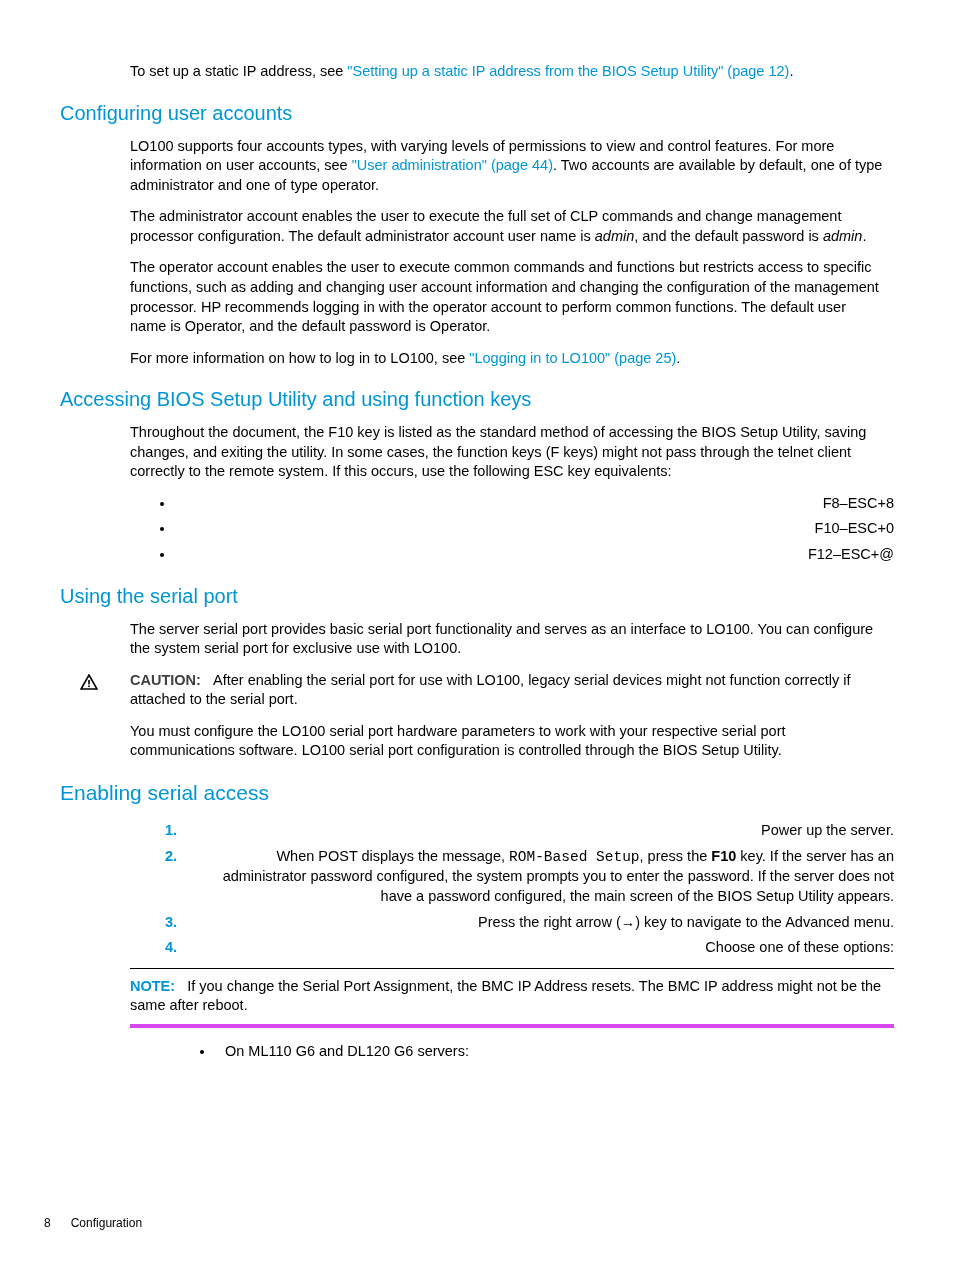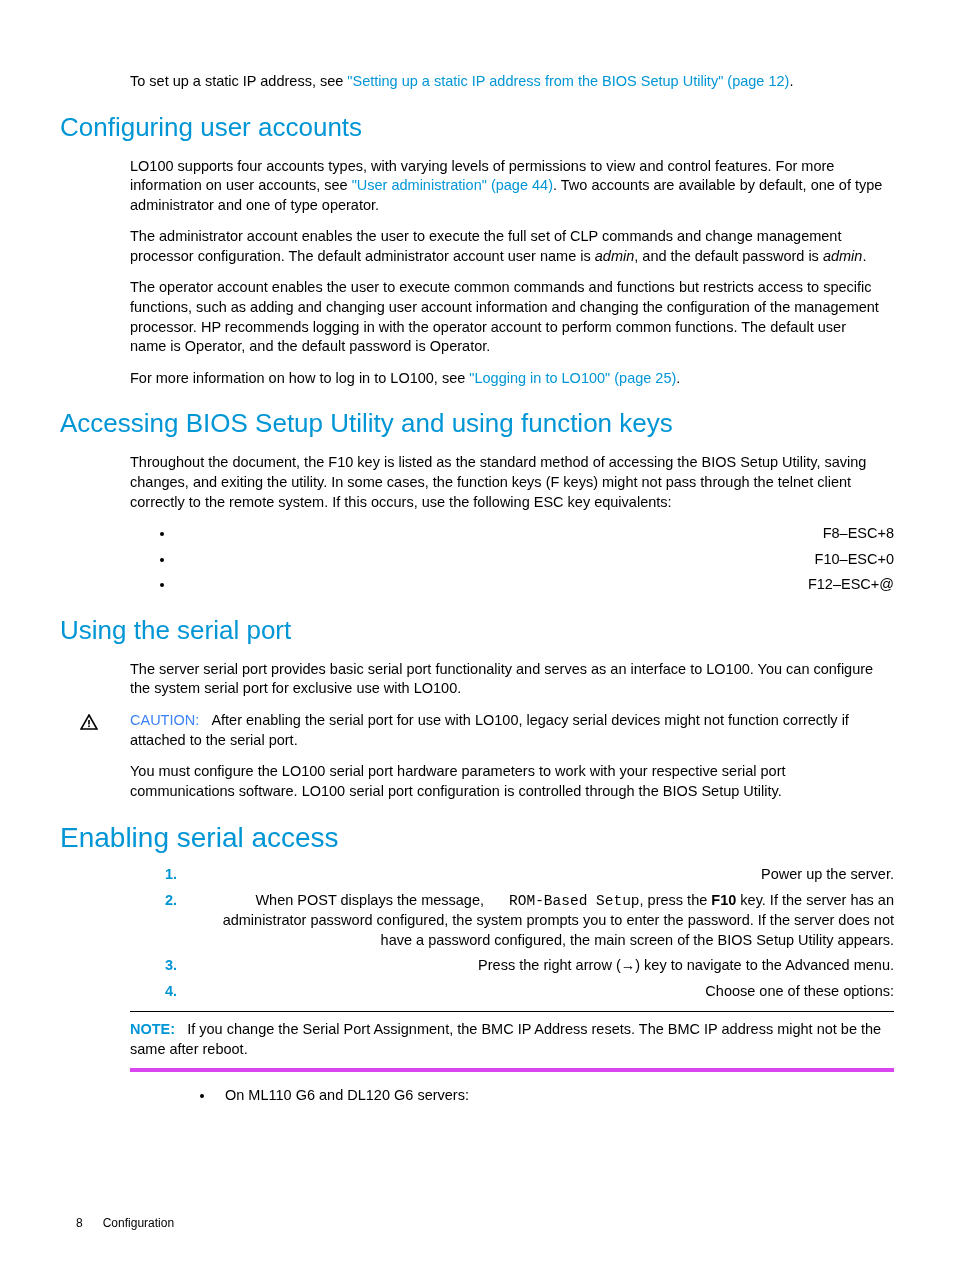--- a/index.html
+++ b/index.html
@@ -6,39 +6,39 @@
     font-family: Arial, Helvetica, sans-serif;
     font-size: 14.5px;
     line-height: 1.35;
     color: #000;
     margin: 0;
     padding: 60px 60px 40px 60px;
     width: 954px;
     box-sizing: border-box;
   }
   .para {
-    margin: 12px 0 12px 0;
+    margin: 2px 0 12px 0;
   }
   .indent {
     margin-left: 70px;
     margin-right: 10px;
   }
   h2 {
     font-family: Arial, Helvetica, sans-serif;
     font-weight: normal;
     color: #0096d6;
-    font-size: 26px;
+    font-size: 20px;
     margin: 18px 0 10px 0;
   }
   h3 {
     font-family: Arial, Helvetica, sans-serif;
     font-weight: normal;
     color: #0096d6;
-    font-size: 28px;
-    margin: 18px 0 8px 0;
+    font-size: 21px;
+    margin: 18px 0 14px 0;
   }
   a.link {
     color: #0096d6;
     text-decoration: none;
   }
   .italic {
     font-style: italic;
   }
   ul.bullets {
     list-style: disc;
@@ -91,44 +91,43 @@
     width: 50px;
     flex-shrink: 0;
     font-size: 18px;
     font-weight: bold;
     padding-top: 1px;
   }
   .caution-text {
     flex: 1;
   }
   .caution-label {
-    font-weight: normal;
-    color: #3b82f6;
+    font-weight: bold;
+    color: #404040;
   }
   .note-block {
     margin: 10px 0 14px 70px;
     border-top: 1px solid #000;
     border-bottom: 4px solid #d946ef;
     padding: 8px 0;
   }
   .note-label {
     font-weight: bold;
     color: #0096d6;
   }
   .mono {
     font-family: "Courier New", monospace;
-    margin-left: 21px;
   }
   .bold {
     font-weight: bold;
   }
   .footer {
     position: fixed;
     bottom: 40px;
-    left: 76px;
+    left: 44px;
     font-size: 12px;
   }
   .footer .page {
     margin-right: 20px;
   }
 </style>
 </head>
 <body>
 
 <p class="para indent">

